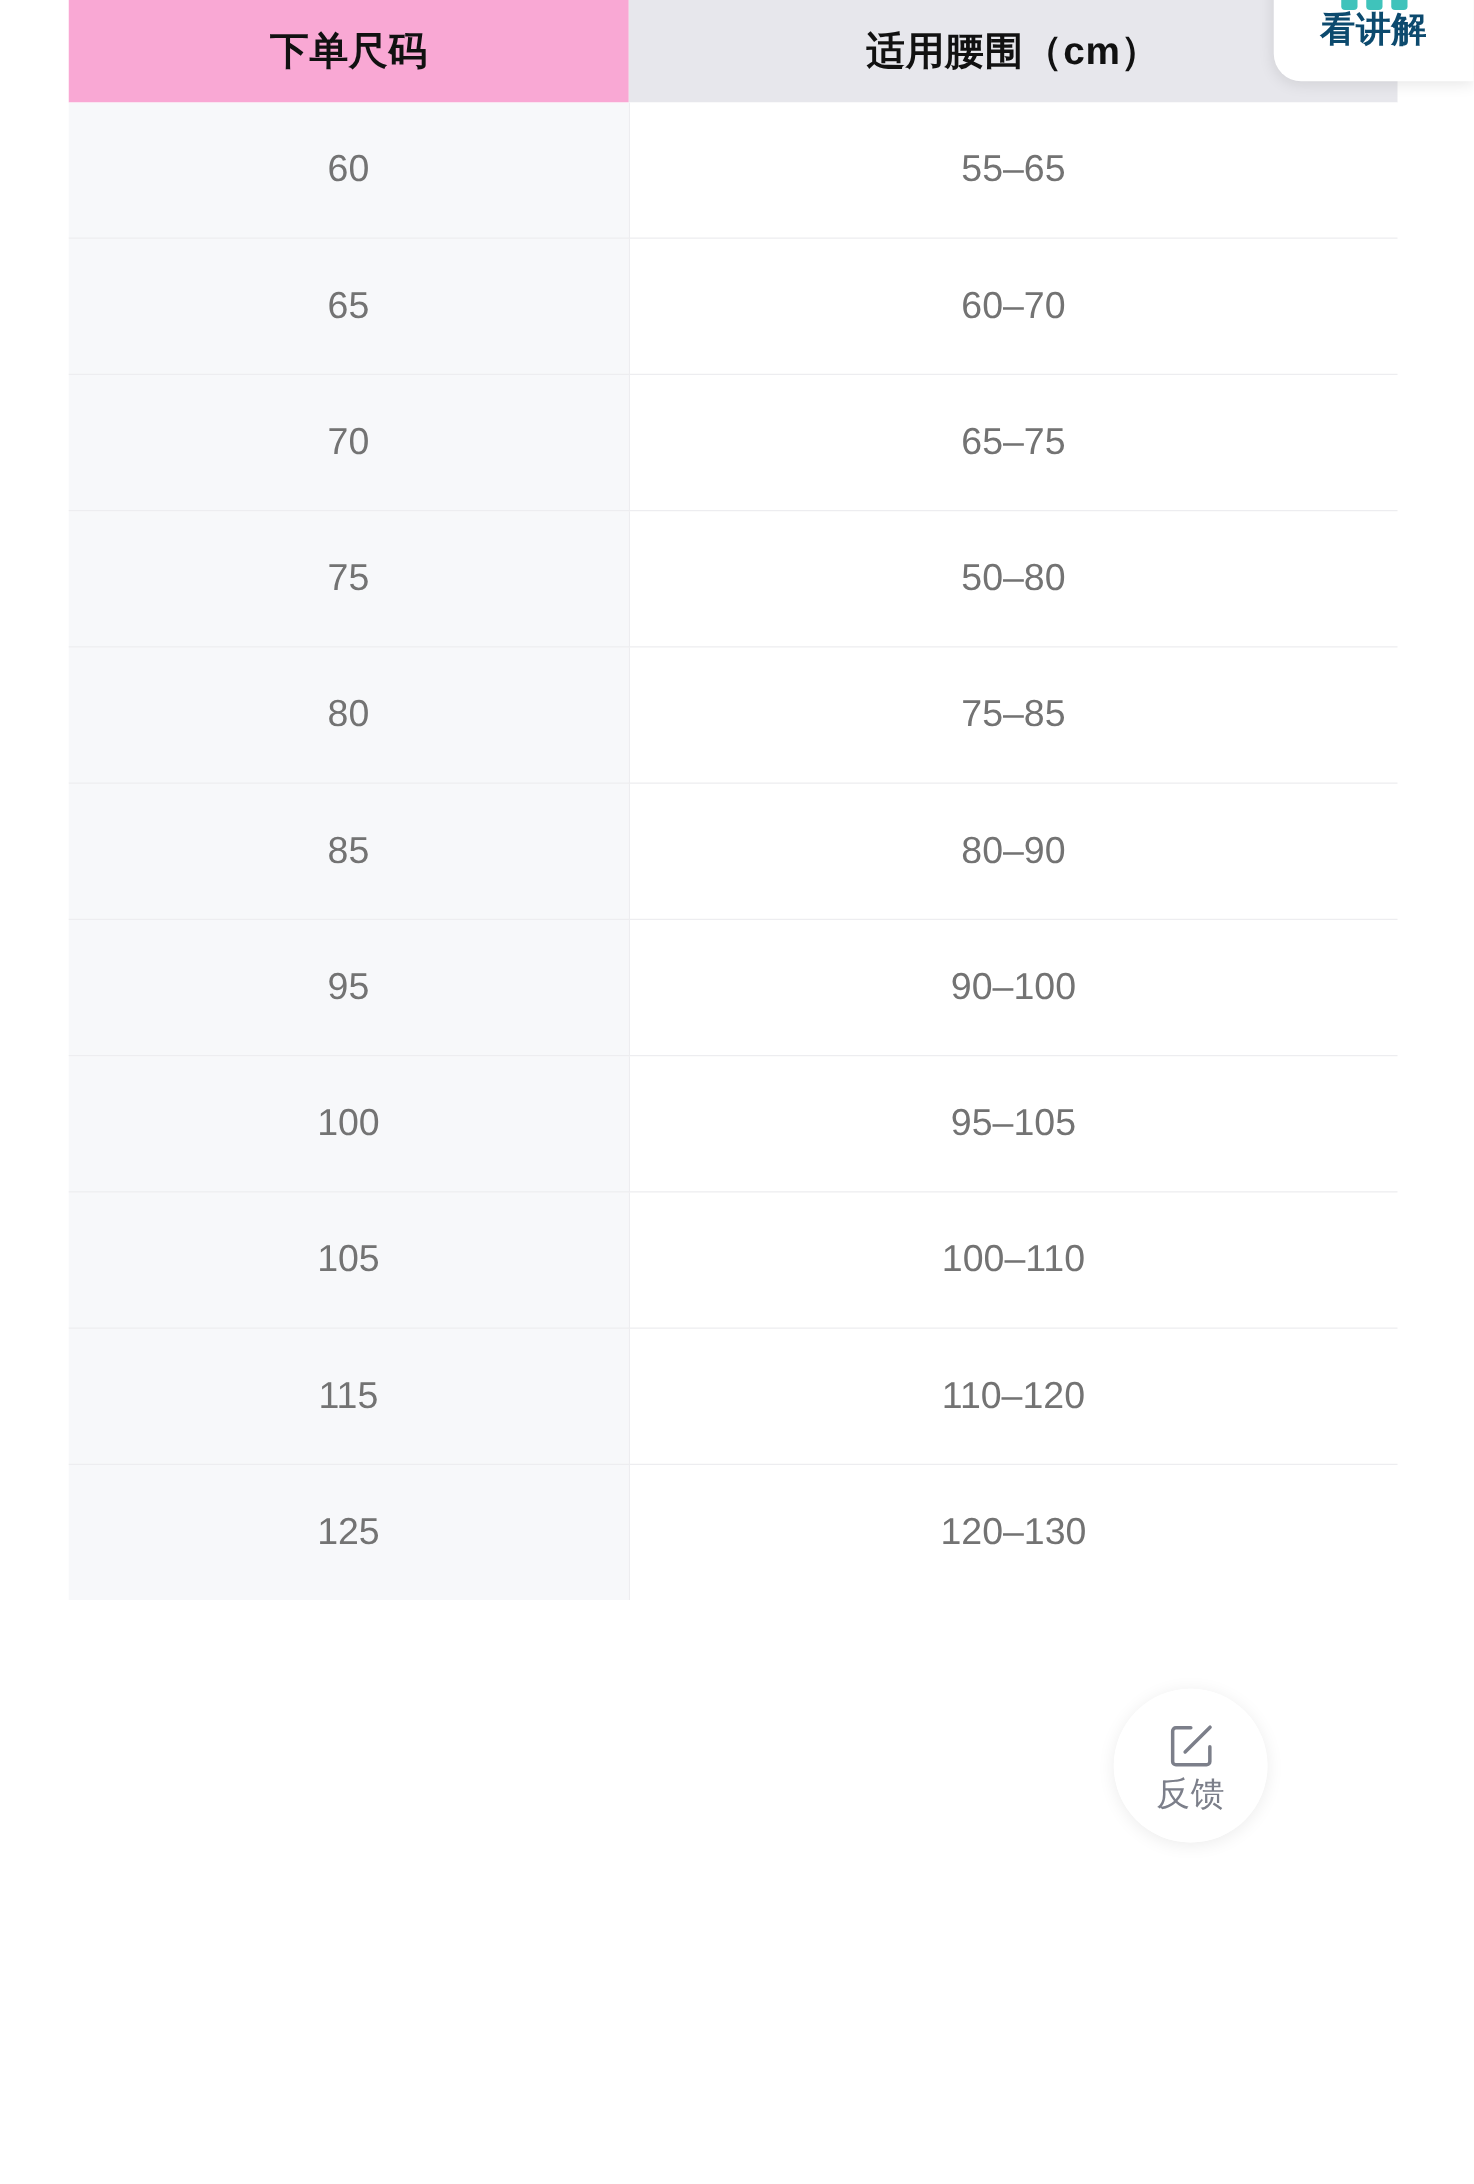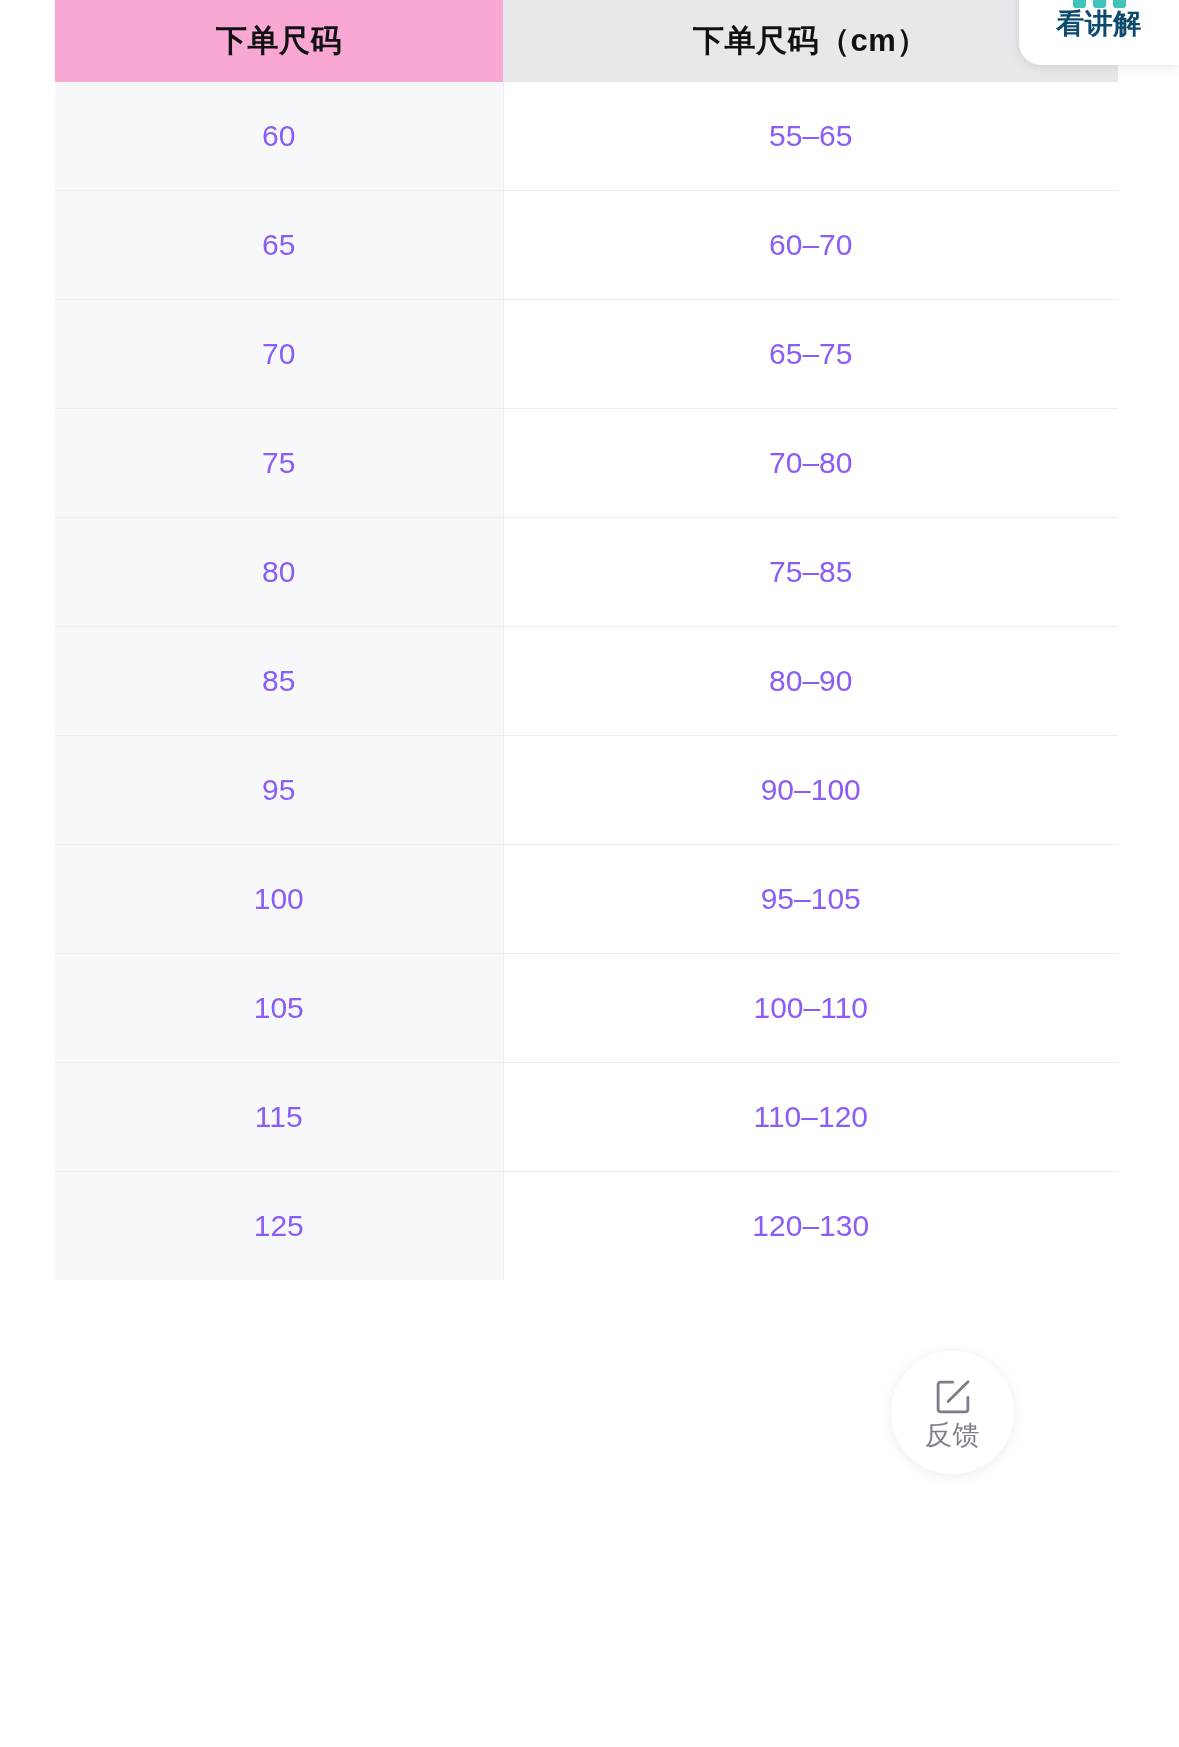--- a/index.html
+++ b/index.html
@@ -48,21 +48,21 @@
     letter-spacing: 0.5px;
   }
   .size-table th.th-waist {
     background: #e7e7ec;
   }
 
   .size-table td {
     height: 108px;
     font-size: 30px;
     font-weight: 400;
-    color: #8b5cf6;
+    color: #737373;
     text-align: center;
     vertical-align: middle;
     padding: 0;
     border-bottom: 1px solid #ededf0;
   }
   .size-table td.cell-size {
     background: #f7f8fa;
     border-right: 1px solid #ededf0;
     font-weight: 500;
   }
@@ -153,39 +153,39 @@
 <div class="page">
 
   <table class="size-table">
     <colgroup>
       <col class="col-size">
       <col class="col-waist">
     </colgroup>
     <thead>
       <tr>
         <th class="th-size">下单尺码</th>
-        <th class="th-waist">下单尺码（cm）</th>
+        <th class="th-waist">适用腰围（cm）</th>
       </tr>
     </thead>
     <tbody id="table-body">
         <tr>
           <td class="cell-size">60</td>
           <td class="cell-waist">55–65</td>
         </tr>
         <tr>
           <td class="cell-size">65</td>
           <td class="cell-waist">60–70</td>
         </tr>
         <tr>
           <td class="cell-size">70</td>
           <td class="cell-waist">65–75</td>
         </tr>
         <tr>
           <td class="cell-size">75</td>
-          <td class="cell-waist">70–80</td>
+          <td class="cell-waist">50–80</td>
         </tr>
         <tr>
           <td class="cell-size">80</td>
           <td class="cell-waist">75–85</td>
         </tr>
         <tr>
           <td class="cell-size">85</td>
           <td class="cell-waist">80–90</td>
         </tr>
         <tr>

